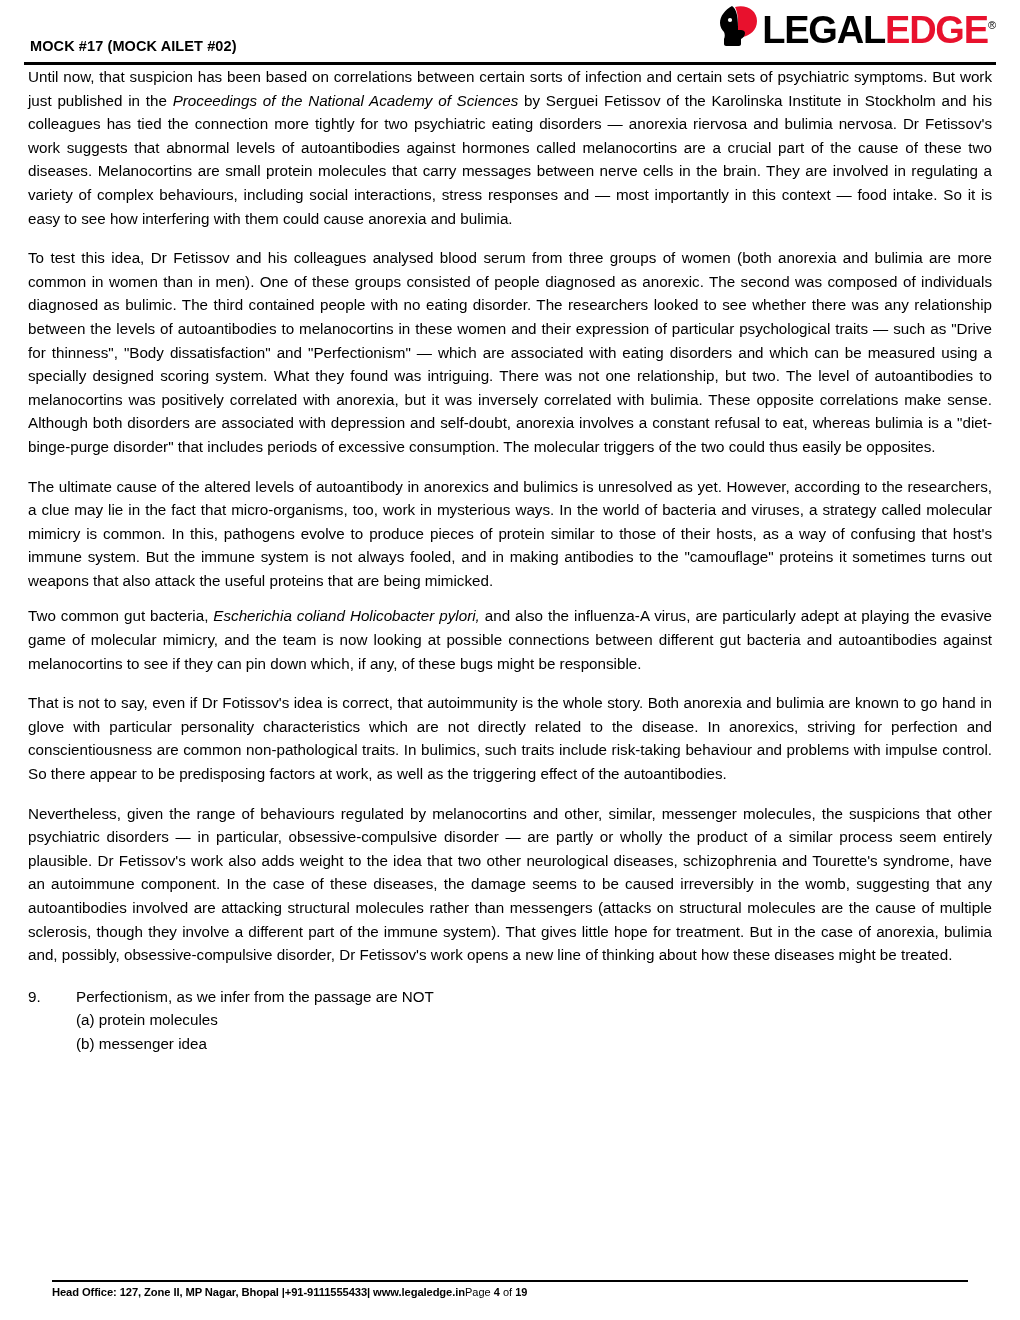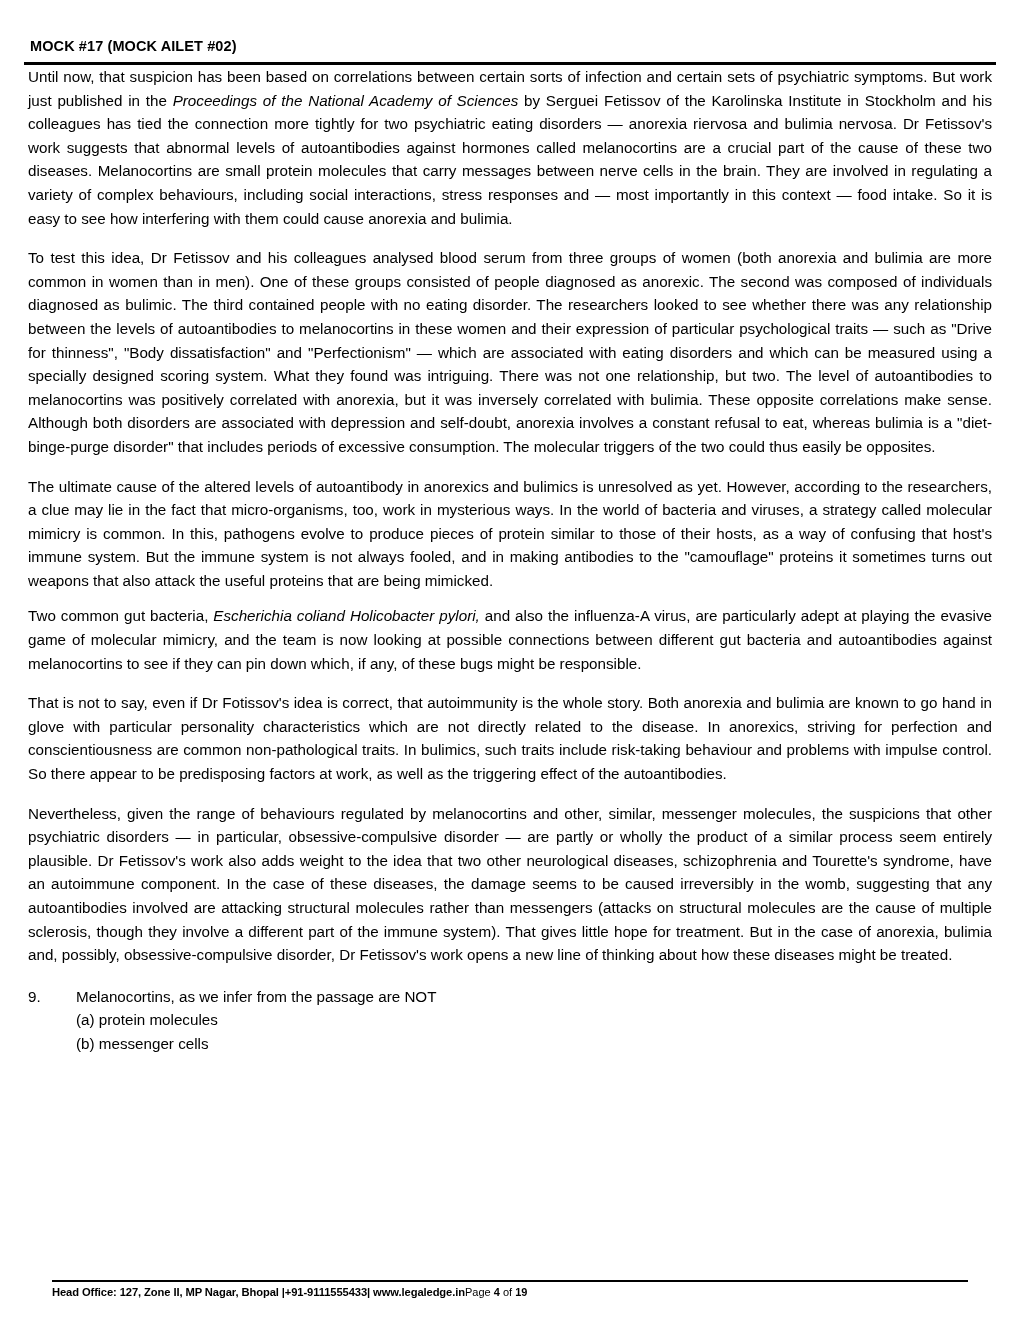--- a/index.html
+++ b/index.html
@@ -136,41 +136,53 @@
   .footer-right b { font-weight: bold; }
 </style>
 </head>
 <body>
 
 <div class="page">
 
   <div class="header">
     <div class="header-title">MOCK #17 (MOCK AILET #02)</div>
 
+    <div class="logo">
+      <span class="logo-mark">
+        <svg width="46" height="44" viewBox="0 0 46 44" xmlns="http://www.w3.org/2000/svg">
+          <path d="M19 3 C30 0 41 6 41 17 C41 26 34 32 26 33 L22 33 L22 20 C22 12 21 7 19 3 Z" fill="#e8112d"></path>
+          <path d="M16 2 C9 6 4 12 4 19 C4 23 6 26 8 28 C9 30 9 33 8 35 L8 40 C8 41 9 42 10 42 L23 42 C24 42 25 41 25 40 L25 35 C27 34 29 32 29 29 C29 27 27 26 25 26 L22 26 C22 22 22 16 21 11 C20 6 18 3 16 2 Z" fill="#000000"></path>
+          <circle cx="14" cy="16" r="2.1" fill="#ffffff"></circle>
+        </svg>
+      </span>
+      <span class="logo-word">
+        <span class="logo-legal">LEGAL</span><span class="logo-edge">EDGE</span><span class="logo-reg">®</span>
+      </span>
+    </div>
   </div>
   <div class="header-rule"></div>
 
   <div class="content">
     <div id="paragraphs">
         <p class="para"><span>Until now, that suspicion has been based on correlations between certain sorts of infection and certain sets of psychiatric symptoms. But work just published in the </span><span class="ital">Proceedings of the National Academy of Sciences</span><span> by Serguei Fetissov of the Karolinska Institute in Stockholm and his colleagues has tied the connection more tightly for two psychiatric eating disorders — anorexia riervosa and bulimia nervosa. Dr Fetissov's work suggests that abnormal levels of autoantibodies against hormones called melanocortins are a crucial part of the cause of these two diseases. Melanocortins are small protein molecules that carry messages between nerve cells in the brain. They are involved in regulating a variety of complex behaviours, including social interactions, stress responses and — most importantly in this context — food intake. So it is easy to see how interfering with them could cause anorexia and bulimia.</span></p>
         <p class="para"><span>To test this idea, Dr Fetissov and his colleagues analysed blood serum from three groups of women (both anorexia and bulimia are more common in women than in men). One of these groups consisted of people diagnosed as anorexic. The second was composed of individuals diagnosed as bulimic. The third contained people with no eating disorder. The researchers  looked to see whether there was any relationship between the levels of autoantibodies to melanocortins in these women and their expression of particular psychological traits — such as "Drive for thinness", "Body dissatisfaction" and "Perfectionism" — which are associated with eating disorders and which can be measured using a specially designed scoring system. What they found was intriguing. There was not one relationship, but two. The level of autoantibodies to melanocortins was positively correlated with anorexia, but it was inversely correlated with bulimia. These opposite correlations make sense. Although both disorders are associated with depression and self-doubt, anorexia involves a constant refusal to eat, whereas bulimia is a "diet-binge-purge disorder" that includes periods of excessive consumption. The molecular triggers of the two could thus easily be opposites.</span></p>
         <p class="para tight"><span>The ultimate cause of the altered levels of autoantibody in anorexics and bulimics is unresolved as yet. However, according to the researchers, a clue may lie in the fact that micro-organisms, too, work in mysterious ways. In the world of bacteria and viruses, a strategy called molecular mimicry is common. In this, pathogens evolve to produce pieces of protein similar to those of their hosts, as a way of confusing that host's immune system. But the immune system is not always fooled, and in making antibodies to the "camouflage" proteins it sometimes turns out weapons that also attack the useful proteins that are being mimicked.</span></p>
         <p class="para"><span>Two common gut bacteria, </span><span class="ital">Escherichia coliand Holicobacter pylori,</span><span> and also the influenza-A virus, are particularly adept at playing the evasive game of molecular mimicry, and the team is now looking at possible connections between different gut bacteria and autoantibodies against melanocortins to see if they can pin down which, if any, of these bugs might be responsible.</span></p>
         <p class="para"><span>That is not to say, even if Dr Fotissov's idea is correct, that autoimmunity is the whole story. Both anorexia and bulimia are known to go hand in glove with particular personality characteristics which are not directly related to the disease. In anorexics, striving for perfection and conscientiousness are common non-pathological traits. In bulimics, such traits include risk-taking behaviour and problems with impulse control. So there appear to be predisposing factors at work, as well as the triggering effect of the autoantibodies.</span></p>
         <p class="para"><span>Nevertheless, given the range of behaviours regulated by melanocortins and other, similar, messenger molecules, the suspicions that other psychiatric disorders — in particular, obsessive-compulsive disorder — are partly or wholly the product of a similar process seem entirely plausible. Dr Fetissov's work also adds weight to the idea that two other neurological diseases, schizophrenia and Tourette's syndrome, have an autoimmune component. In the case of these diseases, the damage seems to be caused irreversibly in the womb, suggesting that any autoantibodies involved are attacking structural molecules rather than messengers (attacks on structural molecules are the cause of multiple sclerosis, though they involve a different part of the immune system). That gives little hope for treatment. But in the case of anorexia, bulimia and, possibly, obsessive-compulsive disorder, Dr Fetissov's work opens a new line of thinking about how these diseases might be treated.</span></p>
       </div>
 
     <div class="question">
       <div class="q-row">
         <span class="q-num">9.</span>
-        <span class="q-text">Melanocortins, as we infer from the passage are NOT</span>
+        <span class="q-text">Perfectionism, as we infer from the passage are NOT</span>
       </div>
       <div class="q-options" id="q-options">
           <div class="q-option">(a) protein molecules</div>
-          <div class="q-option">(b) messenger cells</div>
+          <div class="q-option">(b) messenger idea</div>
         </div>
     </div>
   </div>
 
   <div class="footer">
     <div class="footer-rule"></div>
     <div class="footer-row">
       <span class="footer-left">Head Office: 127, Zone II, MP Nagar, Bhopal |+91-9111555433| www.legaledge.in</span>
       <span class="footer-right"><span>Page </span><b>4</b><span> of </span><b>19</b></span>
     </div>

